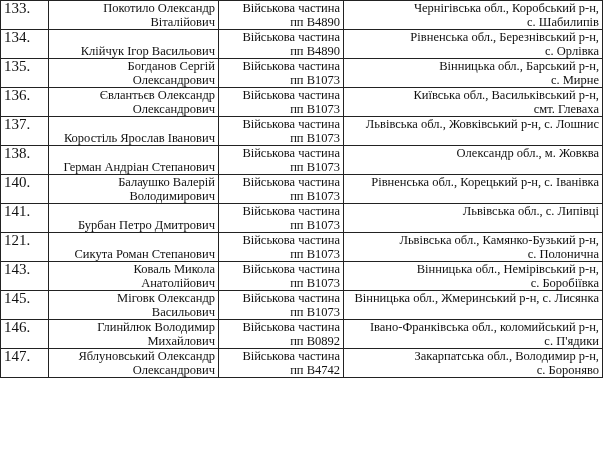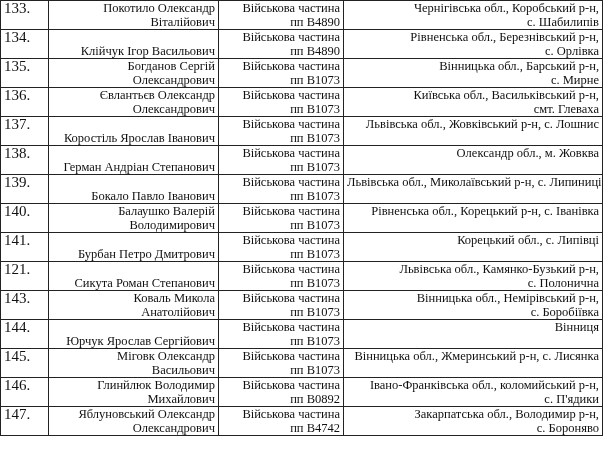--- a/index.html
+++ b/index.html
@@ -120,33 +120,20 @@
         </td>
         <td class="unit">
           <span class="line">Військова частина</span>
           <span class="line">пп В1073</span>
         </td>
         <td class="place">
           <span class="line">Олександр обл., м. Жовква</span>
         </td>
       </tr>
       <tr>
-        <td class="num">139.</td>
-        <td class="name bottom">
-          <span class="line">Бокало Павло Іванович</span>
-        </td>
-        <td class="unit">
-          <span class="line">Військова частина</span>
-          <span class="line">пп В1073</span>
-        </td>
-        <td class="place">
-          <span class="line">Львівська обл., Миколаївський р-н, с. Липиниці</span>
-        </td>
-      </tr>
-      <tr>
         <td class="num">140.</td>
         <td class="name">
           <span class="line">Балаушко Валерій</span>
           <span class="line">Володимирович</span>
         </td>
         <td class="unit">
           <span class="line">Військова частина</span>
           <span class="line">пп В1073</span>
         </td>
         <td class="place">
@@ -156,21 +143,21 @@
       <tr>
         <td class="num">141.</td>
         <td class="name bottom">
           <span class="line">Бурбан Петро  Дмитрович</span>
         </td>
         <td class="unit">
           <span class="line">Військова частина</span>
           <span class="line">пп В1073</span>
         </td>
         <td class="place">
-          <span class="line">Корецький обл., с. Липівці</span>
+          <span class="line">Львівська обл., с. Липівці</span>
         </td>
       </tr>
       <tr>
         <td class="num">121.</td>
         <td class="name bottom">
           <span class="line">Сикута Роман Степанович</span>
         </td>
         <td class="unit">
           <span class="line">Військова частина</span>
           <span class="line">пп В1073</span>
@@ -186,33 +173,20 @@
           <span class="line">Коваль Микола</span>
           <span class="line">Анатолійович</span>
         </td>
         <td class="unit">
           <span class="line">Військова частина</span>
           <span class="line">пп В1073</span>
         </td>
         <td class="place">
           <span class="line">Вінницька обл., Немірівський р-н,</span>
           <span class="line">с. Боробіївка</span>
-        </td>
-      </tr>
-      <tr>
-        <td class="num">144.</td>
-        <td class="name bottom">
-          <span class="line">Юрчук Ярослав Сергійович</span>
-        </td>
-        <td class="unit">
-          <span class="line">Військова частина</span>
-          <span class="line">пп В1073</span>
-        </td>
-        <td class="place">
-          <span class="line">Вінниця</span>
         </td>
       </tr>
       <tr>
         <td class="num">145.</td>
         <td class="name">
           <span class="line">Міговк  Олександр</span>
           <span class="line">Васильович</span>
         </td>
         <td class="unit">
           <span class="line">Військова частина</span>

